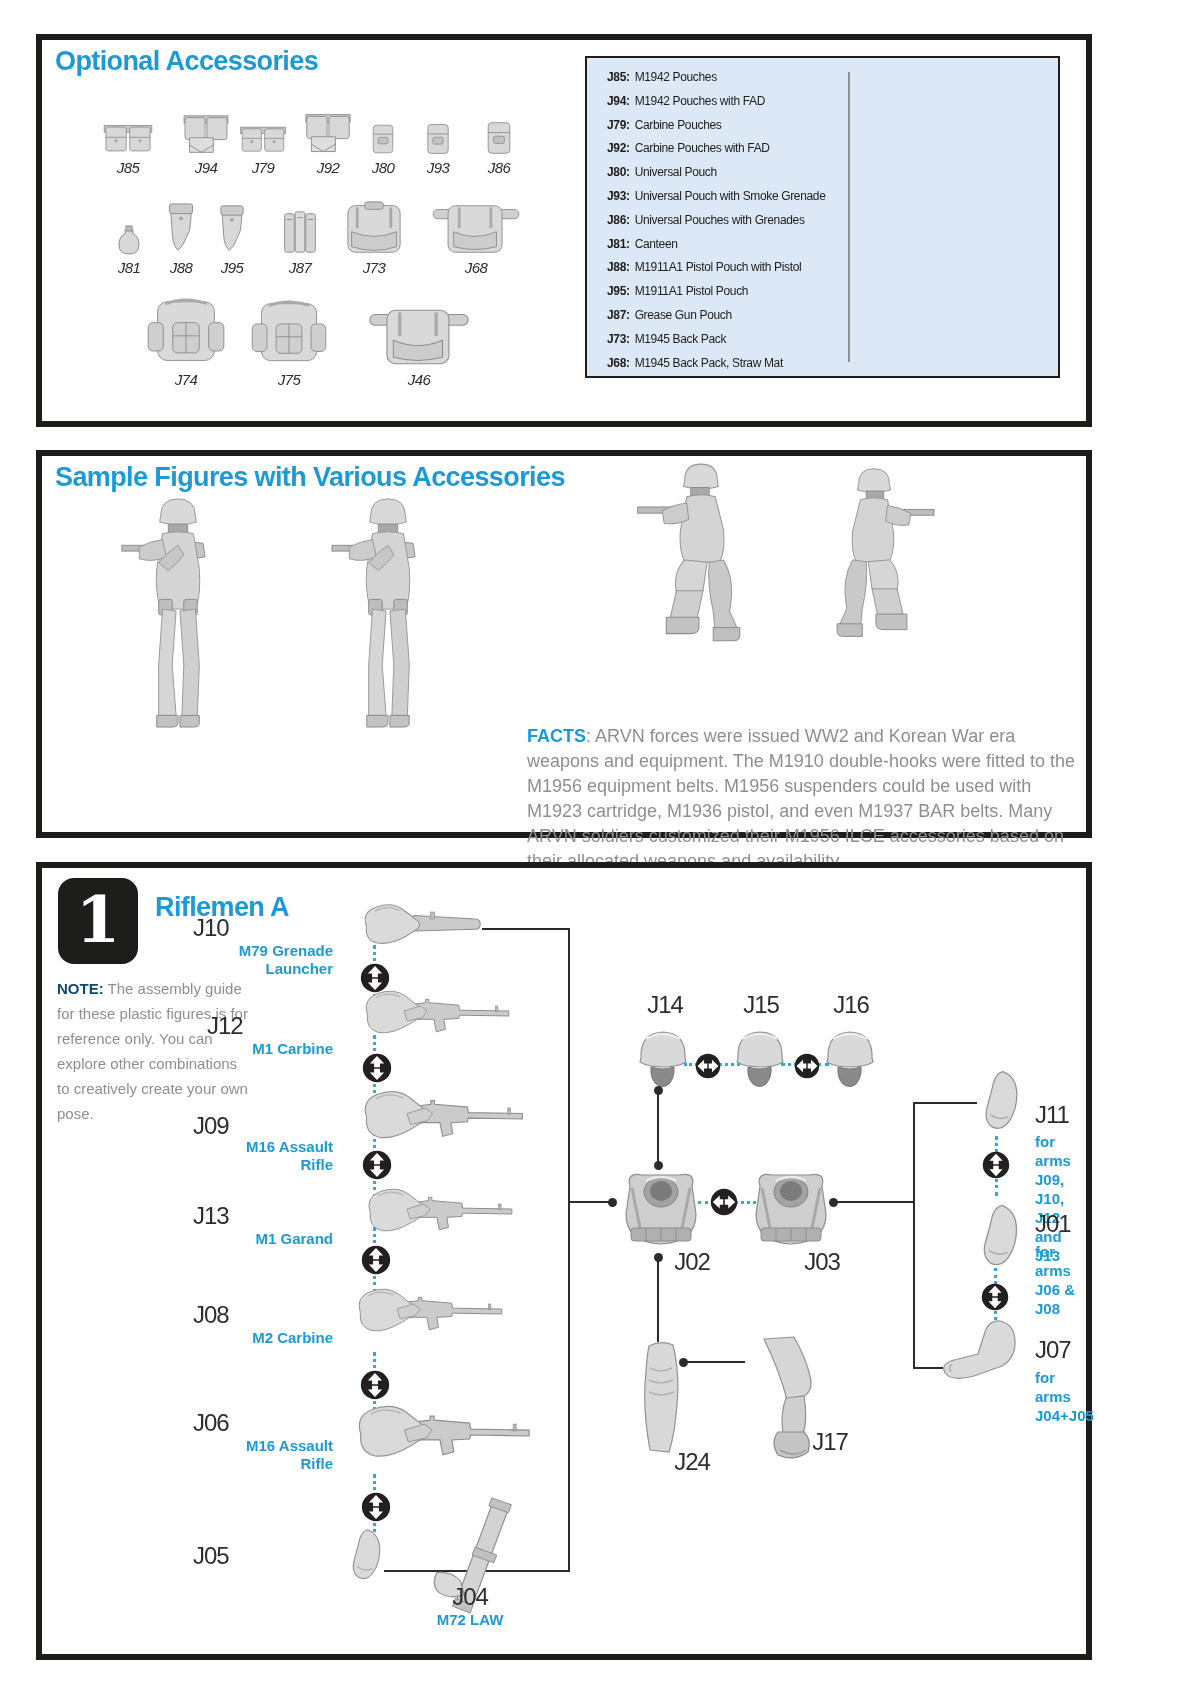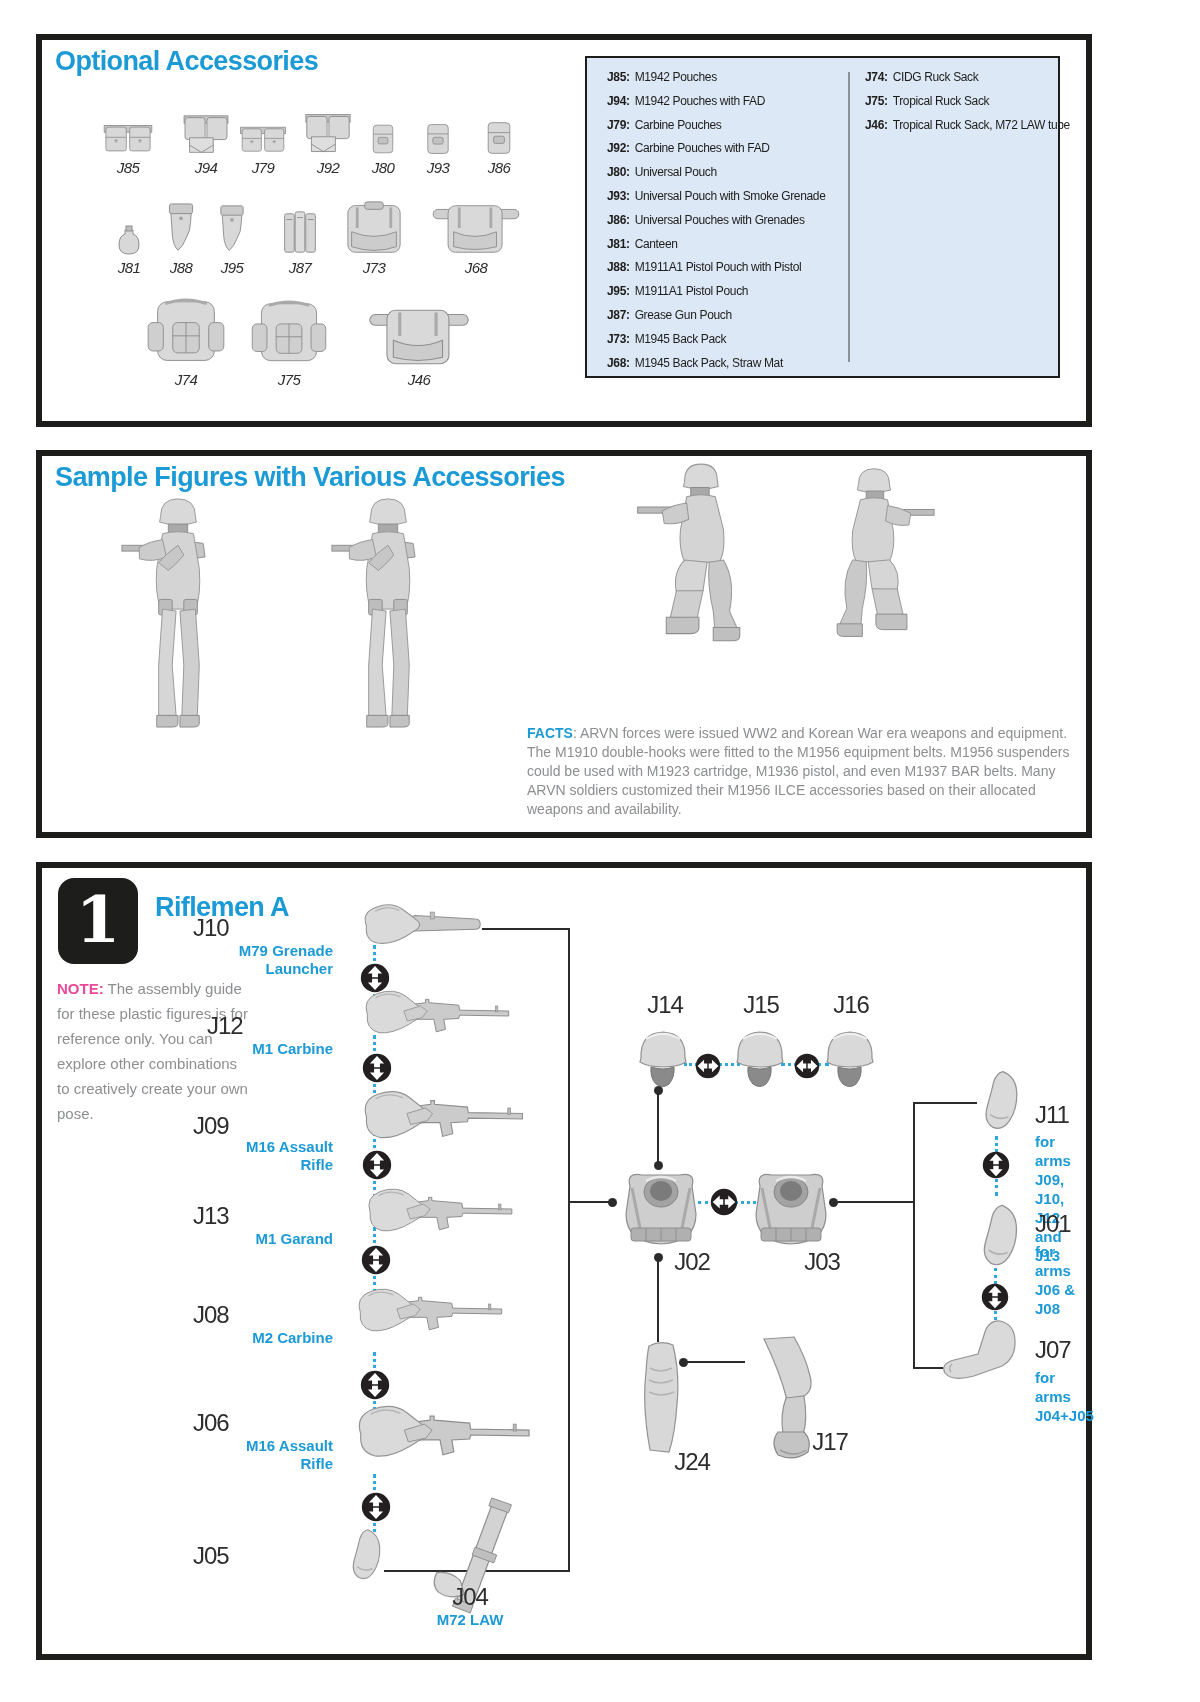--- a/index.html
+++ b/index.html
@@ -28,30 +28,30 @@
   .legend-col.lc { left:20px;  width:238px; }
   .legend-col.rc { left:278px; width:192px; }
   .legend-row { height:23.8px; font-size:12px; letter-spacing:-0.35px; white-space:nowrap; color:#1d1d1b; }
   .legend-key { font-weight:bold; }
   .legend-desc { margin-left:5px; }
   .legend-divider { position:absolute; left:261px; top:14px; width:2px; height:290px; background:#8d9299; }
 
   
   .figure { position:absolute; }
   .facts { position:absolute; left:485px; top:268px; width:552px;
-           font-size:14px; line-height:19px; color:#8c8e90; }
+           font-size:18px; line-height:25px; color:#8c8e90; }
   .facts .flabel { color:#1b9ad6; font-weight:bold; }
 
   
   .badge { position:absolute; left:16px; top:10px; width:80px; height:86px; background:#1d1d1b;
            border-radius:16px; }
   .badge span { display:block; width:100%; height:100%; text-align:center; line-height:84px;
            color:#fff; font-family:"DejaVu Serif", serif; font-weight:bold; font-size:64px; }
   .note { position:absolute; left:15px; top:108px; width:196px; font-size:15px; line-height:25px; color:#8c8e90; }
-  .note .nlabel { color:#ec4899; font-weight:bold; }
+  .note .nlabel { color:#0c4a6e; font-weight:bold; }
 
   .pid { position:absolute; font-size:24px; color:#2d2d2d; letter-spacing:-1px; z-index:3; }
   .pid.r { width:140px; }
   .pid.c { text-align:center; }
   .pweapon { position:absolute; width:140px; text-align:right; font-size:15px; font-weight:bold;
              color:#1b9ad6; line-height:18px; z-index:3; }
   .pweapon.c { text-align:center; }
   .pnote { position:absolute; font-size:15px; font-weight:bold; color:#1b9ad6; line-height:19px; z-index:3; }
 
   .line-h { position:absolute; height:2px; background:#2b2b2b; z-index:0; }
@@ -330,25 +330,20 @@
       <div class="legend-row"><span class="legend-key">J80:</span><span class="legend-desc">Universal Pouch</span></div>
       <div class="legend-row"><span class="legend-key">J93:</span><span class="legend-desc">Universal Pouch with Smoke Grenade</span></div>
       <div class="legend-row"><span class="legend-key">J86:</span><span class="legend-desc">Universal Pouches with Grenades</span></div>
       <div class="legend-row"><span class="legend-key">J81:</span><span class="legend-desc">Canteen</span></div>
       <div class="legend-row"><span class="legend-key">J88:</span><span class="legend-desc">M1911A1 Pistol Pouch with Pistol</span></div>
       <div class="legend-row"><span class="legend-key">J95:</span><span class="legend-desc">M1911A1 Pistol Pouch</span></div>
       <div class="legend-row"><span class="legend-key">J87:</span><span class="legend-desc">Grease Gun Pouch</span></div>
       <div class="legend-row"><span class="legend-key">J73:</span><span class="legend-desc">M1945 Back Pack</span></div>
       <div class="legend-row"><span class="legend-key">J68:</span><span class="legend-desc">M1945 Back Pack, Straw Mat</span></div>
     </div>
-    <div class="legend-col rc">
-      <div class="legend-row"><span class="legend-key">J74:</span><span class="legend-desc">CIDG Ruck Sack</span></div>
-      <div class="legend-row"><span class="legend-key">J75:</span><span class="legend-desc">Tropical Ruck Sack</span></div>
-      <div class="legend-row"><span class="legend-key">J46:</span><span class="legend-desc">Tropical Ruck Sack, M72 LAW tube</span></div>
-    </div>
   </div>
 </section>
 
 <section class="panel" id="panel-samples">
   <h2 class="panel-title">Sample Figures with Various Accessories</h2>
   <svg class="figure" style="left:78px;top:30px" width="116" height="252">
       <use href="#fig-stand"></use>
     </svg>
   <svg class="figure" style="left:288px;top:30px" width="116" height="252">
       <use href="#fig-stand"></use>

